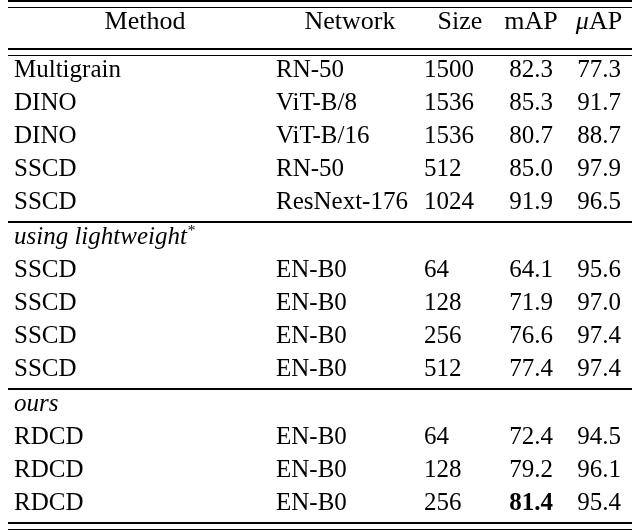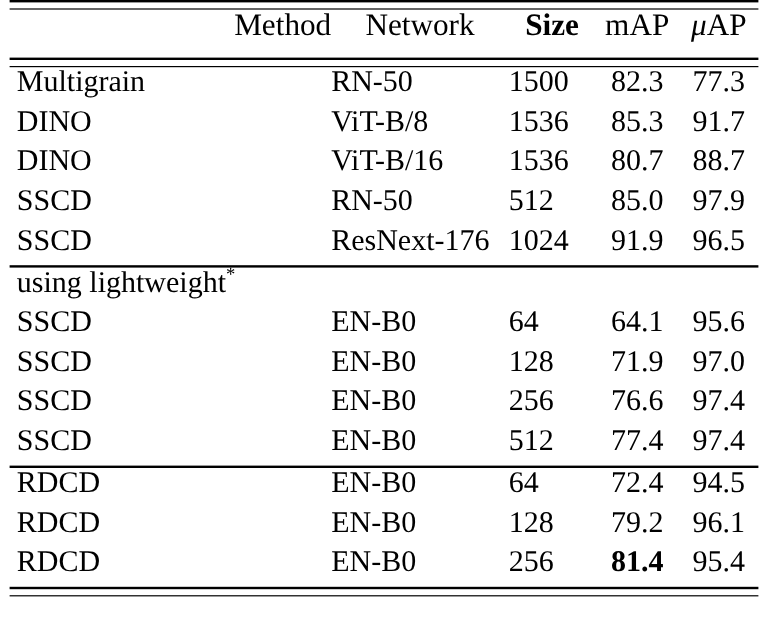--- a/index.html
+++ b/index.html
@@ -97,27 +97,28 @@
   tr.section-row td {
     height: 33px;
   }
 
   .cell-method  { text-align: left;   padding-left: 6px; }
   .cell-network { text-align: left; }
   .cell-size    { text-align: left; }
   .cell-map     { text-align: center; }
   .cell-uap     { text-align: center; }
 
-  th.cell-method  { text-align: right;  padding-left: 6px; margin-top: 20px; }
+  th.cell-method  { text-align: center;  padding-left: 6px; margin-top: 20px; }
   th.cell-network { text-align: center; }
-  th.cell-size    { text-align: center; font-weight: bold; }
+  th.cell-size    { text-align: center; }
   th.cell-map     { text-align: center; margin-top: 21px; }
   th.cell-uap     { }
 
   .section-label {
+    font-style: italic;
     text-align: left;
     padding-left: 6px;
   }
 
   .bold-val { font-weight: bold; }
 
   .mu {
     font-style: italic;
     font-family: "Liberation Serif", "DejaVu Serif", serif;
   }
@@ -227,20 +228,23 @@
           <td class="cell-network">EN-B0</td>
           <td class="cell-size">512</td>
           <td class="cell-map">77.4</td>
           <td class="cell-uap">97.4</td>
         </tr>
         <tr class="midrule">
           <td colspan="5">
             <div class="rule-single"></div>
           </td>
         </tr>
+        <tr class="section-row">
+          <td class="section-label" colspan="5">ours</td>
+        </tr>
         <tr class="data-row">
           <td class="cell-method">RDCD</td>
           <td class="cell-network">EN-B0</td>
           <td class="cell-size">64</td>
           <td class="cell-map">72.4</td>
           <td class="cell-uap">94.5</td>
         </tr>
         <tr class="data-row">
           <td class="cell-method">RDCD</td>
           <td class="cell-network">EN-B0</td>

